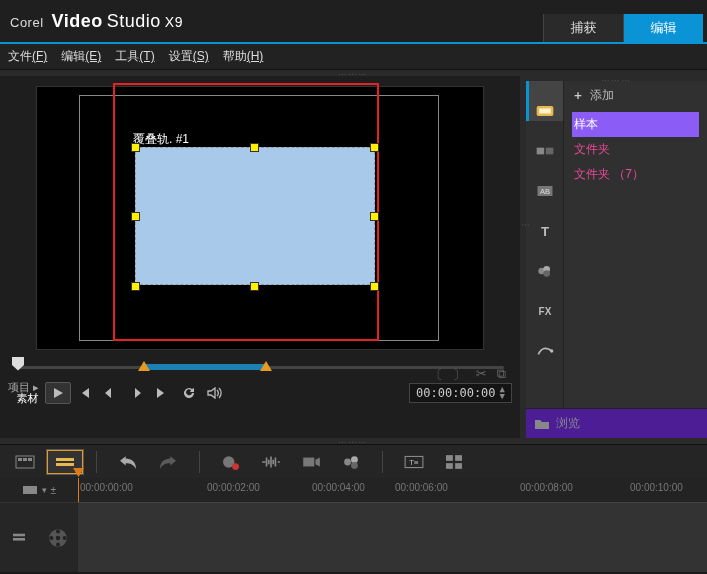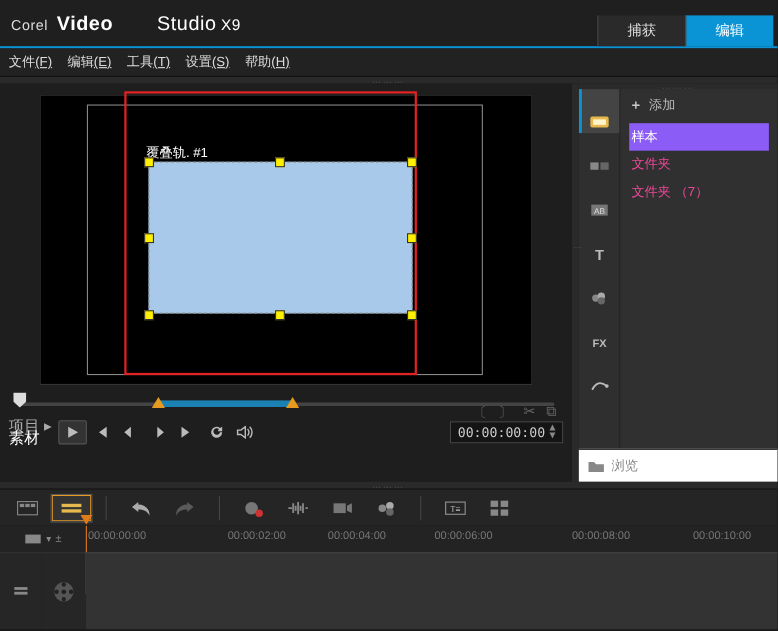--- a/index.html
+++ b/index.html
@@ -13,21 +13,21 @@
     position: relative;
   }
   .titlebar {
     display: flex; align-items: center; justify-content: space-between;
     height: 44px; background: #1f1f1f; padding: 0 4px 0 10px;
     border-bottom: 2px solid #0a94d6;
   }
   .brand { display:flex; align-items:baseline; gap:4px; color:#fff; font-size:18px; letter-spacing:0.5px;}
   .brand .corel { font-size:13px; color:#ddd; font-weight:300; margin-right:4px;}
   .brand .video { font-weight:700;}
-  .brand .studio { font-weight:300;margin-left:36px;}
+  .brand .studio { font-weight:300;}
   .brand .x9 { font-weight:400;}
   .maintabs { display:flex; height:100%; align-items:flex-end;}
   .maintab {
     width:80px; height:28px; display:flex; align-items:center; justify-content:center;
     background:#2a2a2a; color:#ddd; font-size:13px; cursor:pointer;
     border-left:1px solid #444;
   }
   .maintab.active { background:#0a94d6; color:#fff;}
   .menubar {
     display:flex; align-items:center; height:26px; background:#222; padding-left:8px; gap:14px;
@@ -57,40 +57,40 @@
   .handle { position:absolute; width:9px; height:9px; background:#ffef00; border:1px solid #333;}
   .overlay-label { position:absolute; left:96px; top:44px; color:#fff; font-size:12px;}
 
   .scrub-row { height:22px; padding:0 16px; display:flex; align-items:center; position:relative;}
   .scrub-track { flex:1; height:3px; background:#444; position:relative; border-radius:2px;}
   .scrub-fill { position:absolute; top:-2px; height:6px; background:#1b81b2;}
   .scrub-mark { position:absolute; top:-5px; width:0; height:0; border-left:6px solid transparent; border-right:6px solid transparent; border-bottom:10px solid #e69a1f;}
   .scrub-head { position:absolute; top:-9px; left:-4px; width:12px; height:14px; background:#ddd; clip-path: polygon(0 0,100% 0,100% 60%,50% 100%,0 60%);}
 
   .controls-row { display:flex; align-items:center; height:30px; padding:0 8px;}
-  .mode-labels { display:flex; flex-direction:column; font-size:14px; color:#aaa; line-height:11px; margin-right:6px; align-items:flex-start;}
+  .mode-labels { display:flex; flex-direction:column; font-size:11px; color:#aaa; line-height:11px; margin-right:6px; align-items:flex-end;}
   .mode-labels .sel { color:#fff;}
   .ctrl-btn { width:26px; height:22px; display:flex; align-items:center; justify-content:center; color:#bbb; cursor:pointer; }
   .ctrl-btn svg { fill:#bbb;}
   .ctrl-btn.big { background:#333; border:1px solid #555; border-radius:2px;}
   .tc-box { margin-left:auto; background:#141414; border:1px solid #444; padding:2px 6px; font-family:monospace; color:#ccc; font-size:12px; display:flex; align-items:center; gap:4px;}
   .tc-box .spin { color:#888; font-size:9px; line-height:7px; display:flex; flex-direction:column;}
   .trim-icons { position:absolute; right:14px; bottom:54px; display:flex; gap:10px; color:#666; font-size:13px;}
 
   
   .lib-body { flex:1; display:flex;}
   .lib-rail { width:38px; background:#2f2f2f; display:flex; flex-direction:column; border-right:1px solid #222;}
   .rail-btn { height:40px; display:flex; align-items:flex-end; justify-content:center; color:#fca5a5; cursor:pointer;}
   .rail-btn.sel { background:#444; box-shadow:inset 3px 0 0 #0a94d6;}
   .rail-btn svg { width:20px; height:20px; fill:#bbb;}
   .lib-content { flex:1; background:#303030; padding:6px 8px;}
   .lib-add { display:flex; align-items:center; gap:6px; color:#bbb; margin-bottom:8px; cursor:pointer;}
   .lib-list div { padding:4px 2px; color:#ec4899; cursor:pointer;}
   .lib-list div.sel { background:#8b5cf6; color:#fff;}
-  .lib-footer { height:30px; background:#ffffff; border-top:1px solid #222; display:flex; align-items:center; padding-left:8px; gap:6px; color:#888;}
+  .lib-footer { height:30px; background:#4c1d95; border-top:1px solid #222; display:flex; align-items:center; padding-left:8px; gap:6px; color:#888;}
   .lib-footer svg { width:16px; height:12px; fill:#888;}
 
   
   .timeline-toolbar {
     height:34px; background:#252525; display:flex; align-items:center; padding:0 6px; gap:2px;
     border-top:1px solid #111;
   }
   .tl-btn { width:38px; height:26px; display:flex; align-items:center; justify-content:center; cursor:pointer;}
   .tl-btn.sel { background:#333; border:1px solid #555; box-shadow:0 0 0 1px #e69a1f inset;}
   .tl-btn svg { width:20px; height:16px; fill:#888;}
@@ -363,21 +363,21 @@
       <svg class="mini-icon" viewBox="0 0 16 12">
           <rect x="1" y="2" width="14" height="8" fill="#888"></rect>
         </svg>
       <span style="font-size:9px;color:#888;">▾</span>
       <span style="font-size:10px;color:#888;">±</span>
     </div>
     <div class="tl-ruler">
       <div class="playhead"></div>
       <span class="ruler-tick" style="left:2px;">00:00:00:00</span>
       <span class="ruler-tick" style="left:129px;">00:00:02:00</span>
-      <span class="ruler-tick" style="left:220px;">00:00:04:00</span>
+      <span class="ruler-tick" style="left:234px;">00:00:04:00</span>
       <span class="ruler-tick" style="left:317px;">00:00:06:00</span>
       <span class="ruler-tick" style="left:442px;">00:00:08:00</span>
       <span class="ruler-tick" style="left:552px;">00:00:10:00</span>
     </div>
   </div>
   <div class="tl-track-row">
     <div class="tl-track-head" style="width:38px;">
       <svg class="mini-icon" viewBox="0 0 16 14">
           <rect x="1" y="2" width="14" height="3" fill="#888"></rect>
           <rect x="1" y="7" width="14" height="3" fill="#888"></rect>

